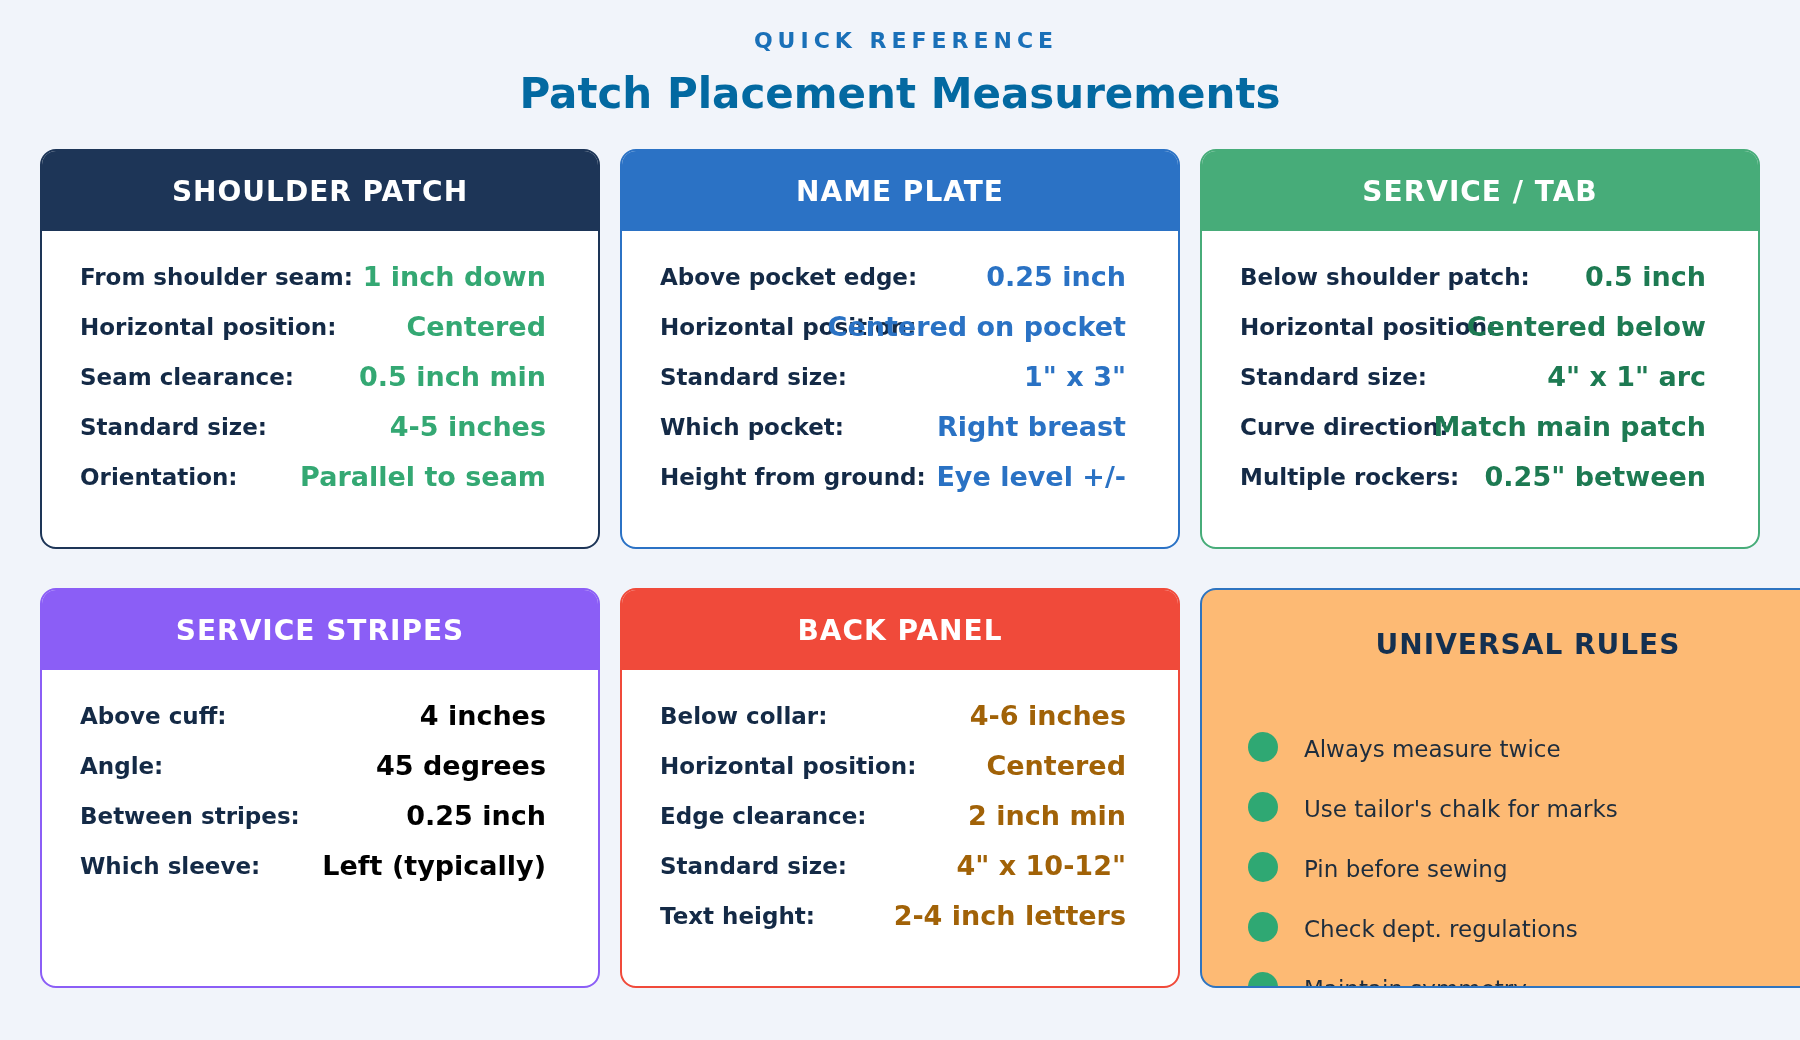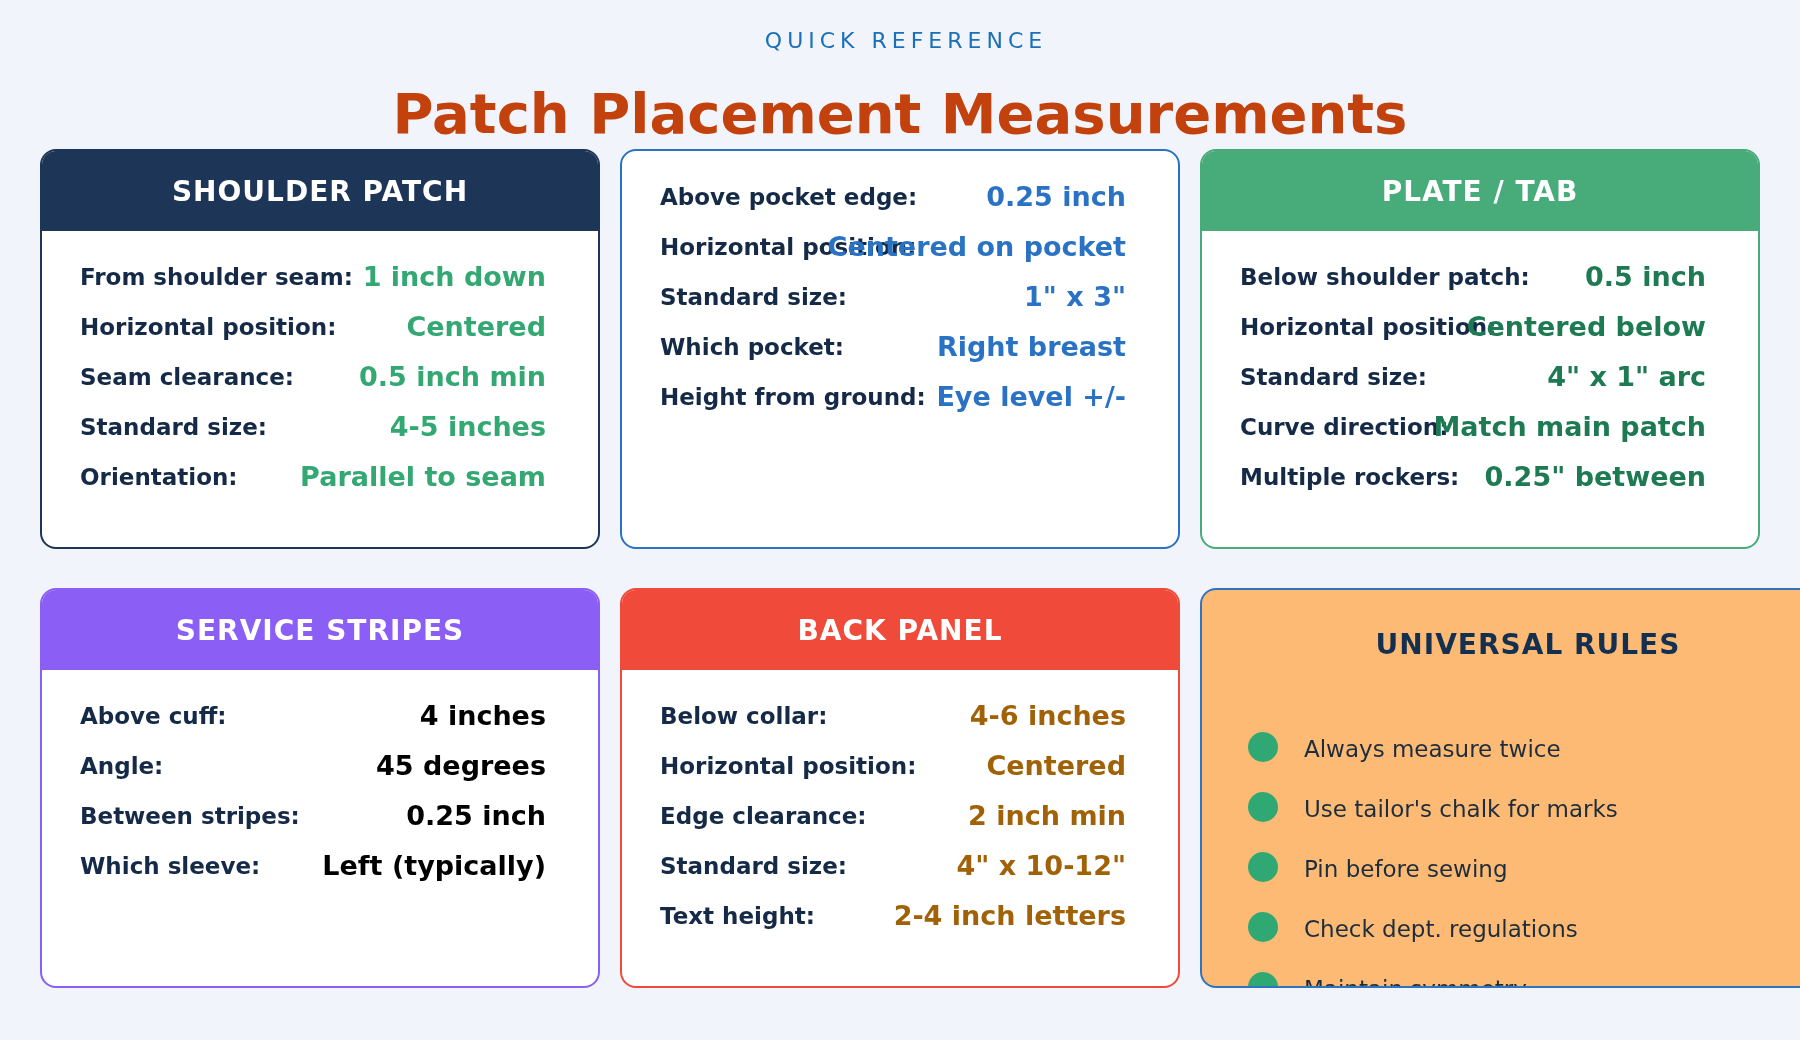--- a/index.html
+++ b/index.html
@@ -6,27 +6,27 @@
   html, body {
     margin: 0; padding: 0;
     width: 1800px; height: 1040px;
     background: #f1f4fa;
     font-family: "DejaVu Sans", "Liberation Sans", sans-serif;
     overflow: hidden;
     position: relative;
   }
   .page-header { text-align: center; padding-top: 28px; }
   .eyebrow {
-    color: #1a70b8; font-size: 22px; font-weight: normal;
+    color: #1a70b8; font-size: 22px; font-weight: bold;
     letter-spacing: 5px;
     padding-left: 12px;
   }
   .main-title {
-    color: #c2410c; font-size: 56px; font-weight: bold;
-    margin-top: 28px;
+    color: #0369a1; font-size: 42px; font-weight: bold;
+    margin-top: 16px;
   }
   .cards-row {
     position: absolute; left: 40px;
     display: flex; gap: 20px;
   }
   #row1 { top: 149px; }
   #row2 { top: 588px; }
   .card {
     width: 560px; height: 400px;
     background: #ffffff;
@@ -118,20 +118,21 @@
         <span class="m-value">4-5 inches</span>
       </div>
       <div class="m-row">
         <span class="m-label">Orientation:</span>
         <span class="m-value">Parallel to seam</span>
       </div>
     </div>
   </div>
 
   <div class="card card-blue">
+    <div class="card-header">NAME PLATE</div>
     <div class="card-body">
       <div class="m-row">
         <span class="m-label">Above pocket edge:</span>
         <span class="m-value">0.25 inch</span>
       </div>
       <div class="m-row">
         <span class="m-label">Horizontal position:</span>
         <span class="m-value">Centered on pocket</span>
       </div>
       <div class="m-row">
@@ -143,21 +144,21 @@
         <span class="m-value">Right breast</span>
       </div>
       <div class="m-row">
         <span class="m-label">Height from ground:</span>
         <span class="m-value">Eye level +/-</span>
       </div>
     </div>
   </div>
 
   <div class="card card-green">
-    <div class="card-header">PLATE / TAB</div>
+    <div class="card-header">SERVICE / TAB</div>
     <div class="card-body">
       <div class="m-row">
         <span class="m-label">Below shoulder patch:</span>
         <span class="m-value">0.5 inch</span>
       </div>
       <div class="m-row">
         <span class="m-label">Horizontal position:</span>
         <span class="m-value">Centered below</span>
       </div>
       <div class="m-row">

